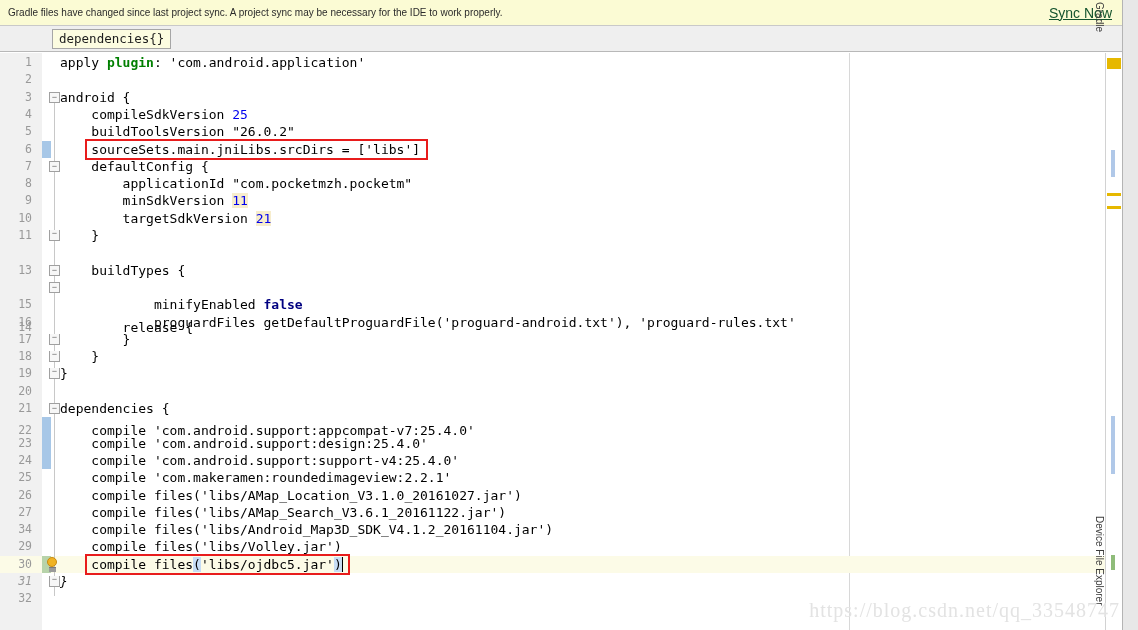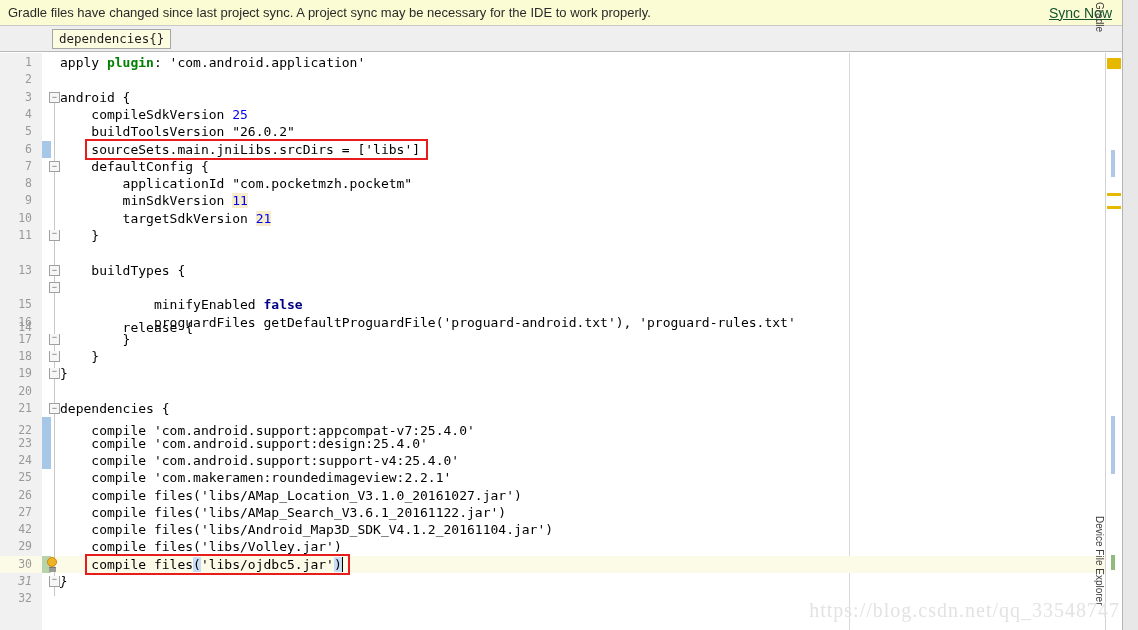--- a/index.html
+++ b/index.html
@@ -23,21 +23,21 @@
     position: absolute;
     left: 0; top: 0;
     width: 1122px; height: 26px;
     background: #fbfbd4;
     border-bottom: 1px solid #c9c9c9;
     display: flex;
     align-items: center;
     padding: 0 10px 0 8px;
   }
   .notify-text {
-    font-size: 13px;
+    font-size: 10px;
     color: #2b2b2b;
     white-space: nowrap;
     flex: 1;
   }
   .sync-link {
     font-size: 14px;
     color: #14532d;
     text-decoration: underline;
     white-space: nowrap;
     cursor: pointer;
@@ -368,21 +368,21 @@
         </div>
         <div class="row" style="top: 433.5px;">
           <div class="row-num">26</div>
           <div class="row-code">    compile files(<span class="str">'libs/AMap_Location_V3.1.0_20161027.jar'</span>)</div>
         </div>
         <div class="row" style="top: 450.8px;">
           <div class="row-num">27</div>
           <div class="row-code">    compile files(<span class="str">'libs/AMap_Search_V3.6.1_20161122.jar'</span>)</div>
         </div>
         <div class="row" style="top: 468.1px;">
-          <div class="row-num">42</div>
+          <div class="row-num">34</div>
           <div class="row-code">    compile files(<span class="str">'libs/Android_Map3D_SDK_V4.1.2_20161104.jar'</span>)</div>
         </div>
         <div class="row" style="top: 485.4px;">
           <div class="row-num">29</div>
           <div class="row-code">    compile files(<span class="str">'libs/Volley.jar'</span>)</div>
         </div>
         <div class="row current" style="top: 502.7px;">
           <div class="row-num">30</div>
           <div class="row-code">    compile files<span class="brace-hl">(</span><span class="str">'libs/ojdbc5.jar'</span><span class="brace-hl">)</span></div>
         </div>

